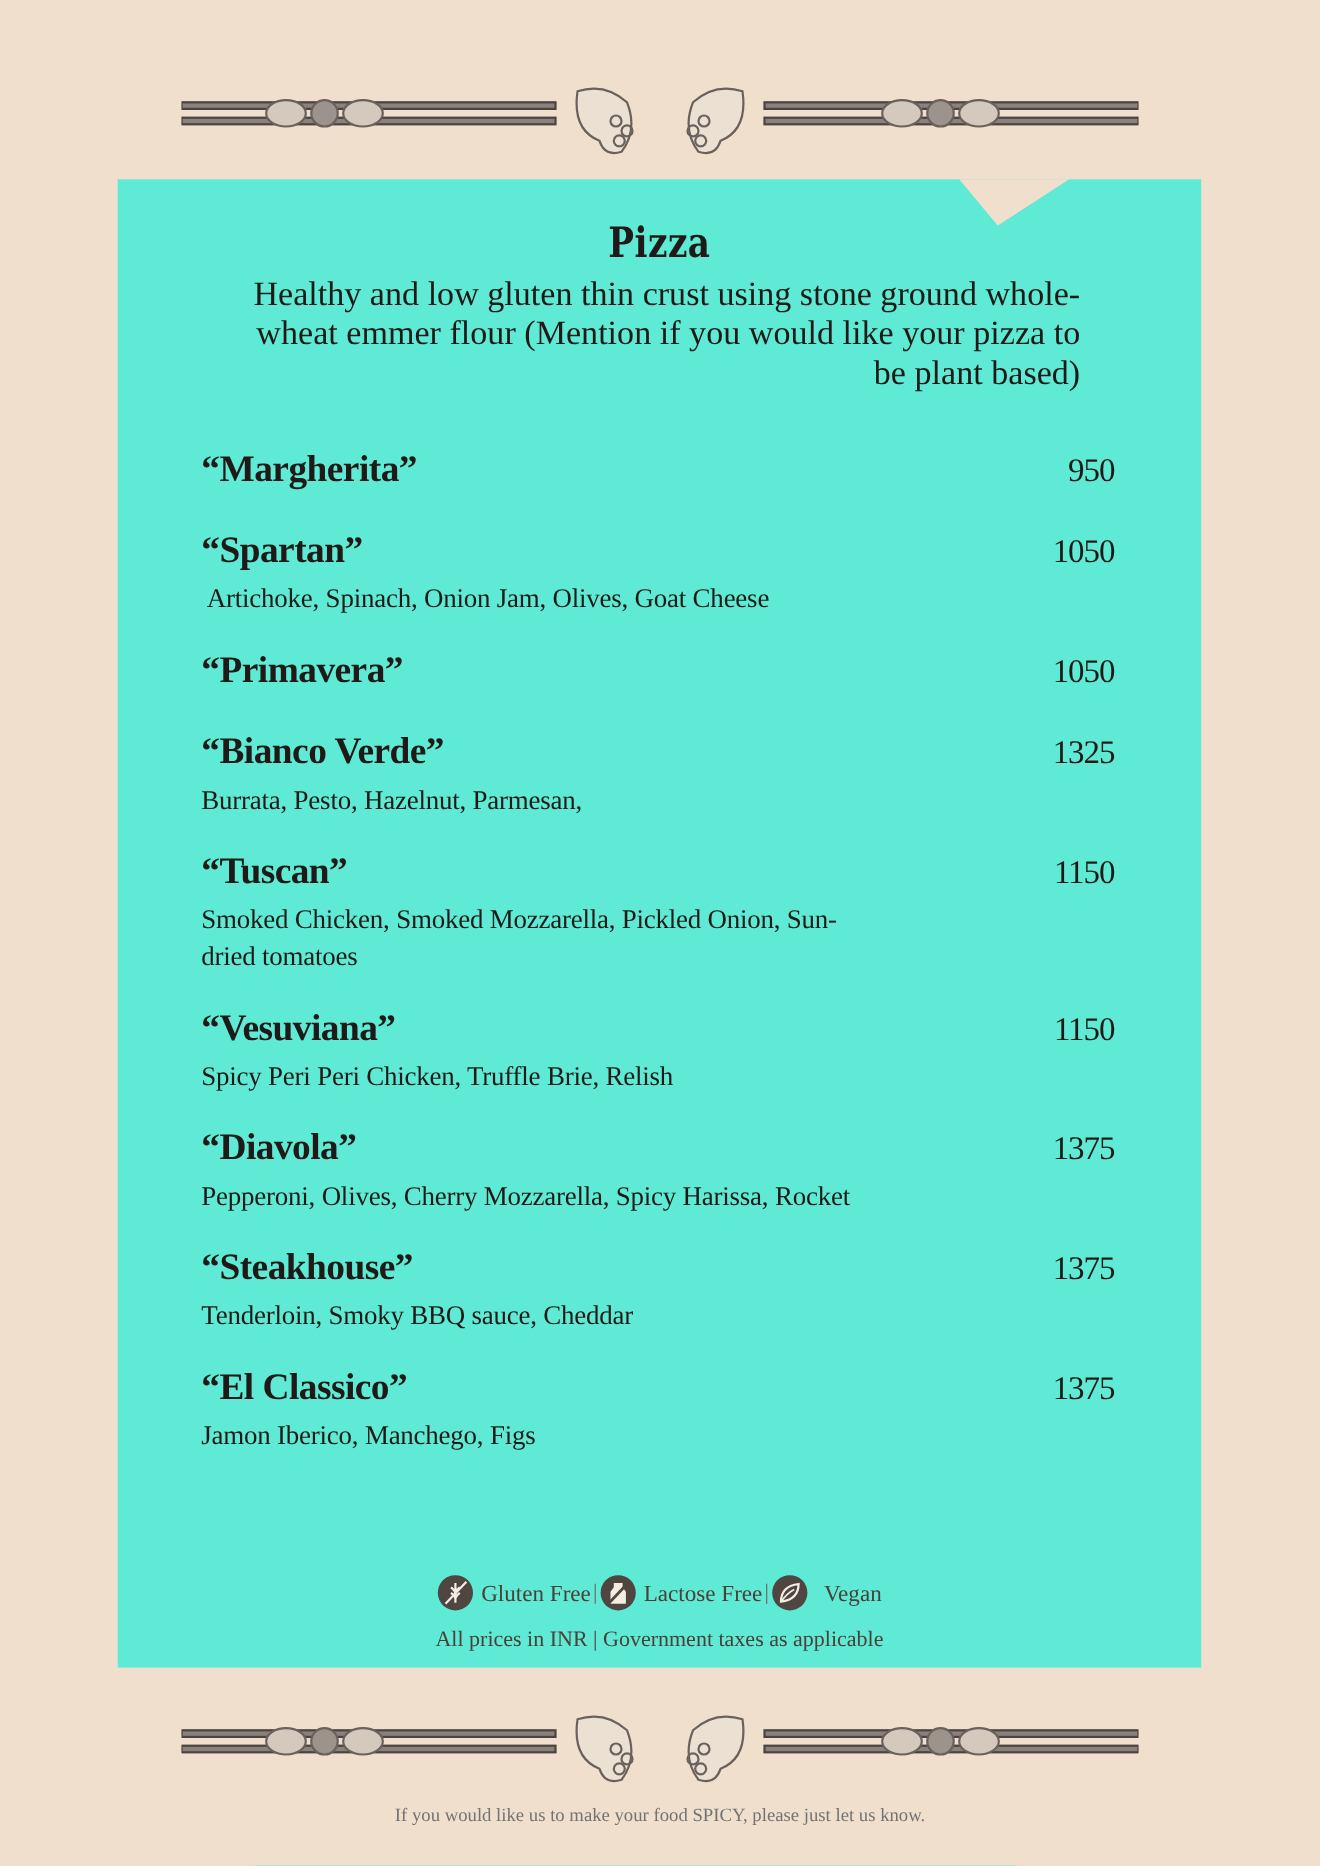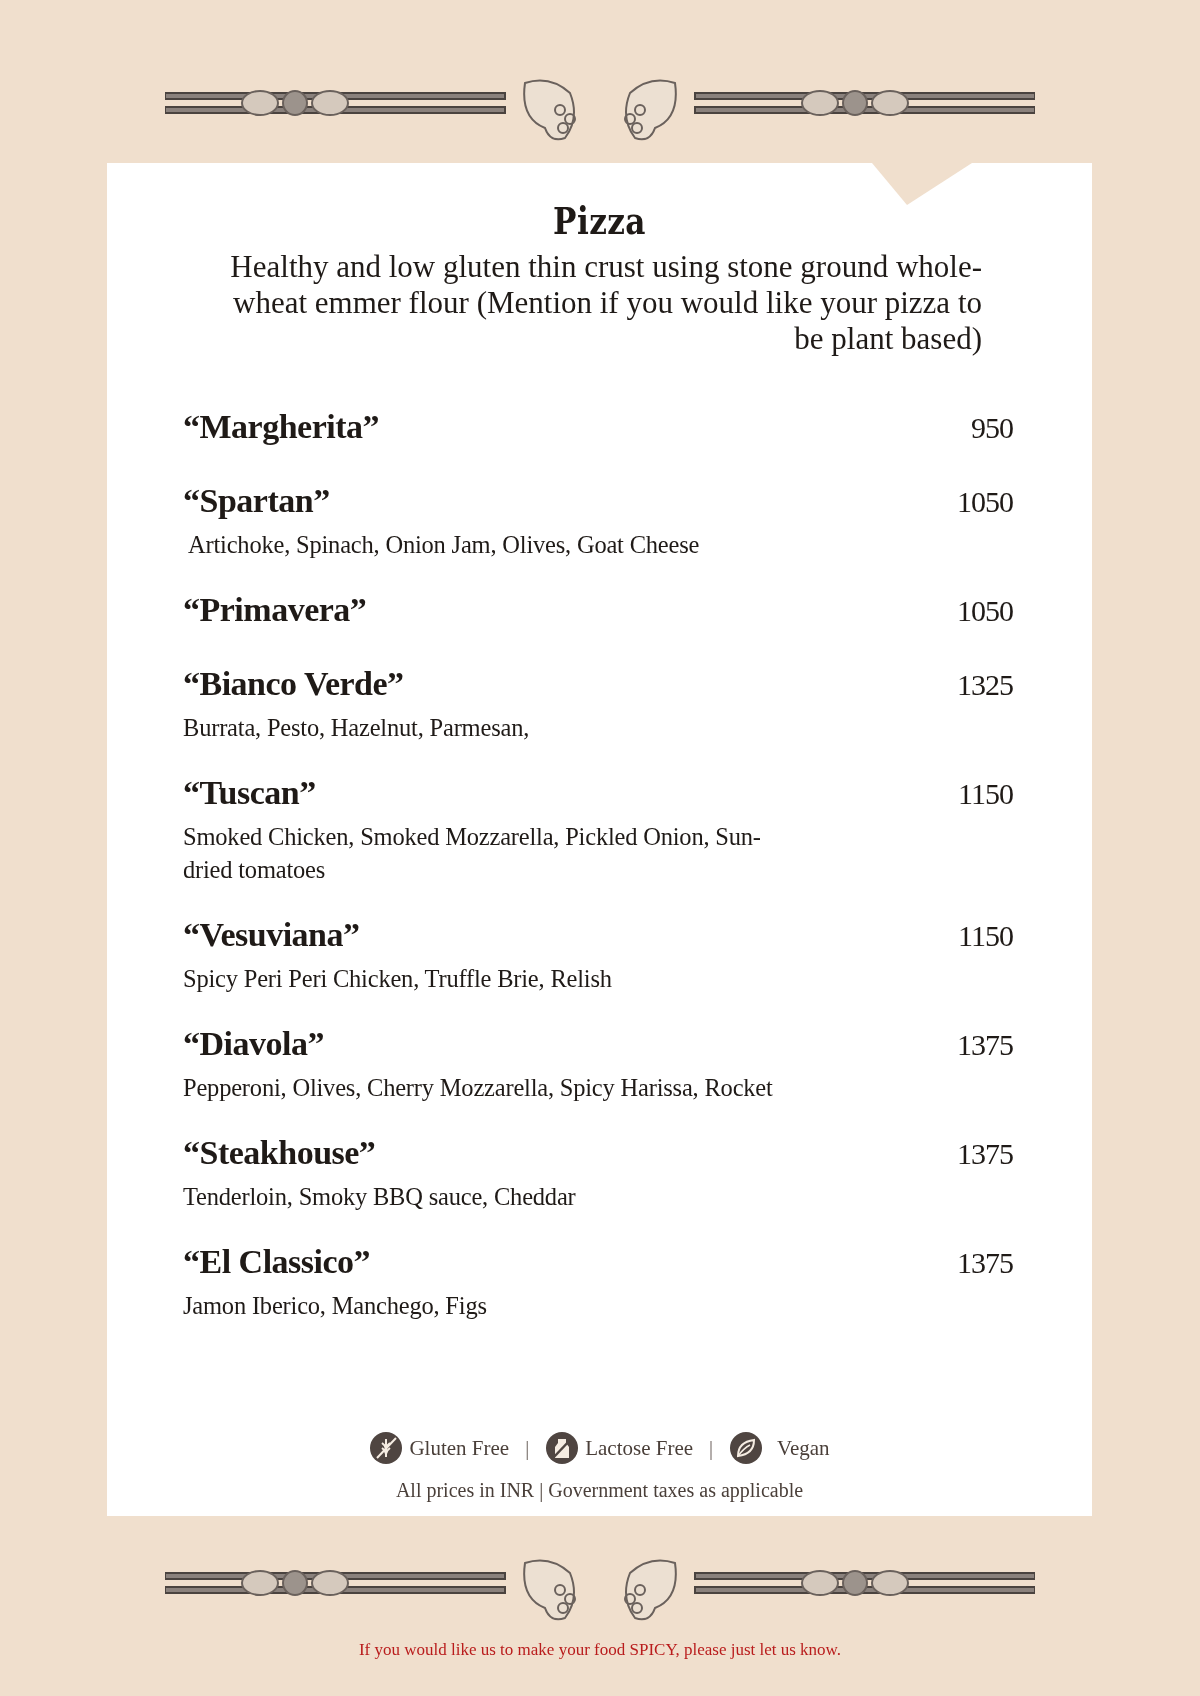--- a/index.html
+++ b/index.html
@@ -23,21 +23,21 @@
     }
     .ornament.top { top: 75px; }
     .ornament.bottom { top: 1555px; }
 
     .card {
       position: absolute;
       left: 107px;
       top: 163px;
       width: 985px;
       height: 1353px;
-      background: #ffffff;
+      background: #5eead4;
     }
     .notch {
       position: absolute;
       left: 765px;
       top: 0;
       width: 0;
       height: 0;
       border-left: 35px solid transparent;
       border-right: 65px solid transparent;
       border-top: 42px solid #f0dfcd;
@@ -103,21 +103,21 @@
       letter-spacing: -0.2px;
     }
     .legend {
       position: absolute;
       top: 1268px;
       left: 0;
       width: 100%;
       display: flex;
       justify-content: center;
       align-items: center;
-      gap: 16px;
+      gap: 2px;
       font-family: "Liberation Serif", serif;
       font-size: 21px;
       color: #4a3f39;
     }
     .legend .entry {
       display: flex;
       align-items: center;
       gap: 6px;
     }
     .legend .sep {
@@ -136,21 +136,21 @@
       color: #4a3f39;
     }
     .spicy-note {
       position: absolute;
       top: 1640px;
       left: 0;
       width: 100%;
       text-align: center;
       font-family: "Liberation Serif", serif;
       font-size: 17px;
-      color: #b91c1c;
+      color: #737373;
     }
   </style>
 </head>
 <body>
 
 <svg class="ornament top" viewBox="0 0 870 70">
   <g fill="none" stroke="#6a615c" stroke-width="2">
     <rect x="0" y="18" width="340" height="6" fill="#8a817c" stroke="#4a433f"></rect>
     <rect x="0" y="32" width="340" height="6" fill="#8a817c" stroke="#4a433f"></rect>
     <rect x="530" y="18" width="340" height="6" fill="#8a817c" stroke="#4a433f"></rect>

